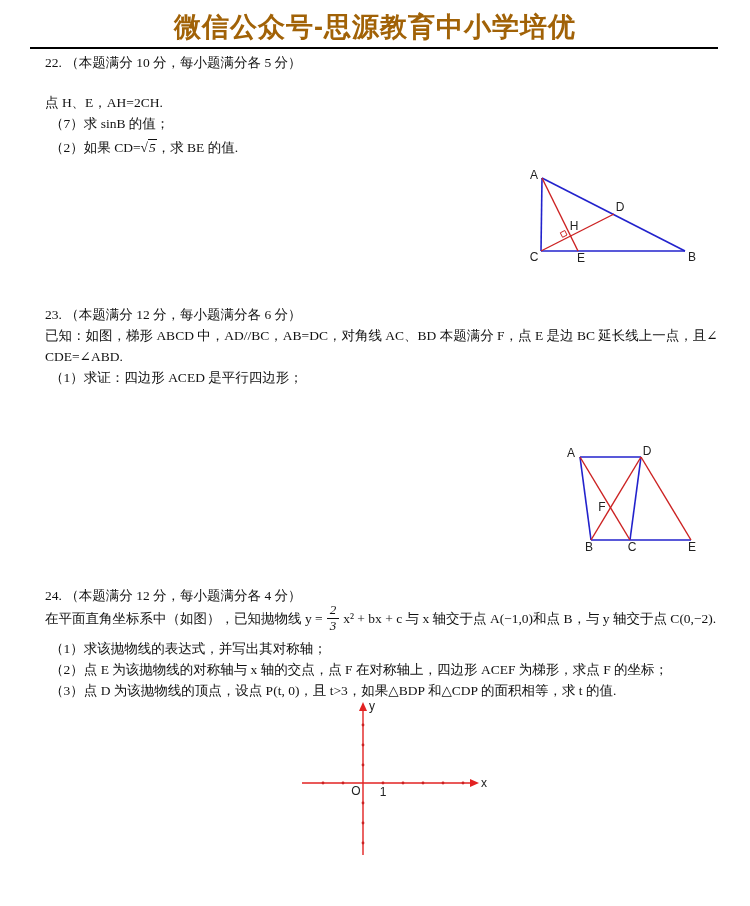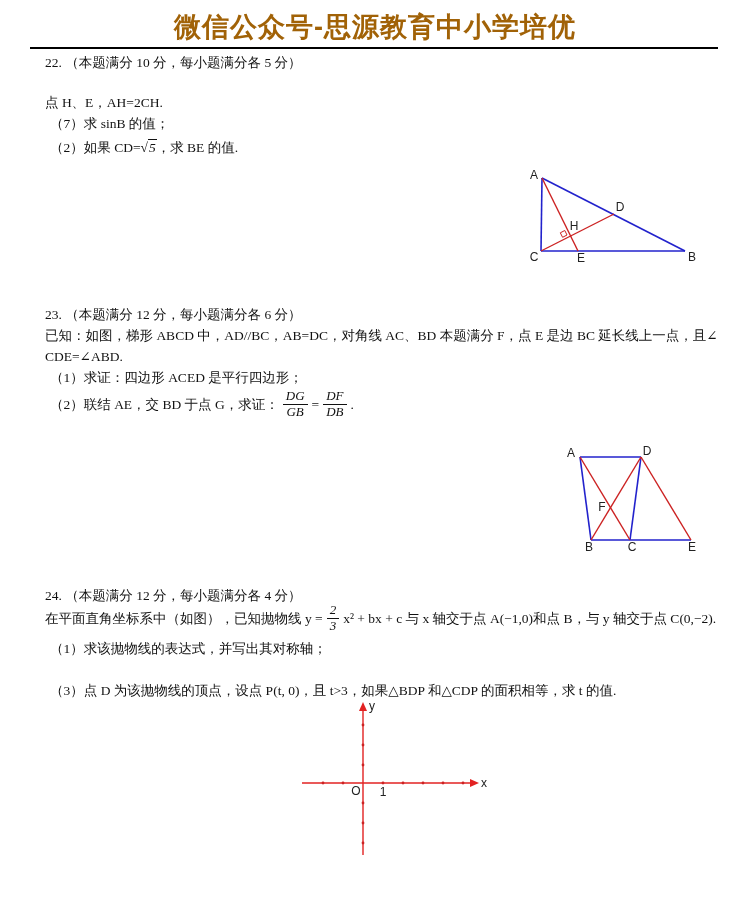--- a/index.html
+++ b/index.html
@@ -75,33 +75,20 @@
       <text class="ptlabel" x="95" y="42" text-anchor="middle" dominant-baseline="middle">D</text>
       <text class="ptlabel" x="49" y="61" text-anchor="middle" dominant-baseline="middle">H</text>
       <text class="ptlabel" x="56" y="93" text-anchor="middle" dominant-baseline="middle">E</text>
     </svg>
   </div>
 
   <div class="tline" style="top:306px;left:45px;">23. （本题满分 12 分，每小题满分各 6 分）</div>
   <div class="tline" style="top:327px;left:45px;">已知：如图，梯形 ABCD 中，AD//BC，AB=DC，对角线 AC、BD 本题满分 F，点 E 是边 BC 延长线上一点，且∠</div>
   <div class="tline" style="top:348px;left:45px;">CDE=∠ABD.</div>
   <div class="tline" style="top:369px;left:50px;">（1）求证：四边形 ACED 是平行四边形；</div>
-  <div class="tline mathline" style="top:388px;left:50px;height:32px;">
-    <span>（2）联结 AE，交 BD 于点 G，求证：</span>
-    <span class="frac">
-        <span class="num">DG</span>
-        <span class="den">GB</span>
-      </span>
-    <span>=</span>
-    <span class="frac">
-        <span class="num">DF</span>
-        <span class="den">DB</span>
-      </span>
-    <span>.</span>
-  </div>
 
   <div class="fig" style="left:555px;top:440px;">
     <svg width="155" height="115" viewBox="0 0 155 115">
       <line class="blue-line" x1="25" y1="17" x2="86" y2="17"></line>
       <line class="blue-line" x1="25" y1="17" x2="36" y2="100"></line>
       <line class="blue-line" x1="86" y1="17" x2="75" y2="100"></line>
       <line class="blue-line" x1="36" y1="100" x2="136" y2="100"></line>
       <line class="red-line" x1="25" y1="17" x2="75" y2="100"></line>
       <line class="red-line" x1="36" y1="100" x2="86" y2="17"></line>
       <line class="red-line" x1="86" y1="17" x2="136" y2="100"></line>
@@ -117,20 +104,21 @@
   <div class="tline" style="top:587px;left:45px;">24. （本题满分 12 分，每小题满分各 4 分）</div>
   <div class="tline mathline" style="top:600px;left:45px;height:36px;">
     <span>在平面直角坐标系中（如图），已知抛物线 y =</span>
     <span class="frac">
         <span class="num">2</span>
         <span class="den">3</span>
       </span>
     <span>x² + bx + c 与 x 轴交于点 A(−1,0)和点 B，与 y 轴交于点 C(0,−2).</span>
   </div>
   <div class="tline" style="top:640px;left:50px;">（1）求该抛物线的表达式，并写出其对称轴；</div>
+  <div class="tline" style="top:661px;left:50px;">（2）点 E 为该抛物线的对称轴与 x 轴的交点，点 F 在对称轴上，四边形 ACEF 为梯形，求点 F 的坐标；</div>
   <div class="tline" style="top:682px;left:50px;">（3）点 D 为该抛物线的顶点，设点 P(t, 0)，且 t&gt;3，如果△BDP 和△CDP 的面积相等，求 t 的值.</div>
 
   <div class="fig" style="left:295px;top:698px;">
     <svg width="195" height="160" viewBox="0 0 195 160">
       <line class="axis" x1="7" y1="85" x2="176" y2="85"></line>
       <polygon class="axis-arrow" points="175,81 184,85 175,89"></polygon>
       <line class="axis" x1="68" y1="12" x2="68" y2="157"></line>
       <polygon class="axis-arrow" points="64,13 68,4 72,13"></polygon>
       <circle class="axis-dot" cx="28" cy="85" r="1.4"></circle>
       <circle class="axis-dot" cx="48" cy="85" r="1.4"></circle>

